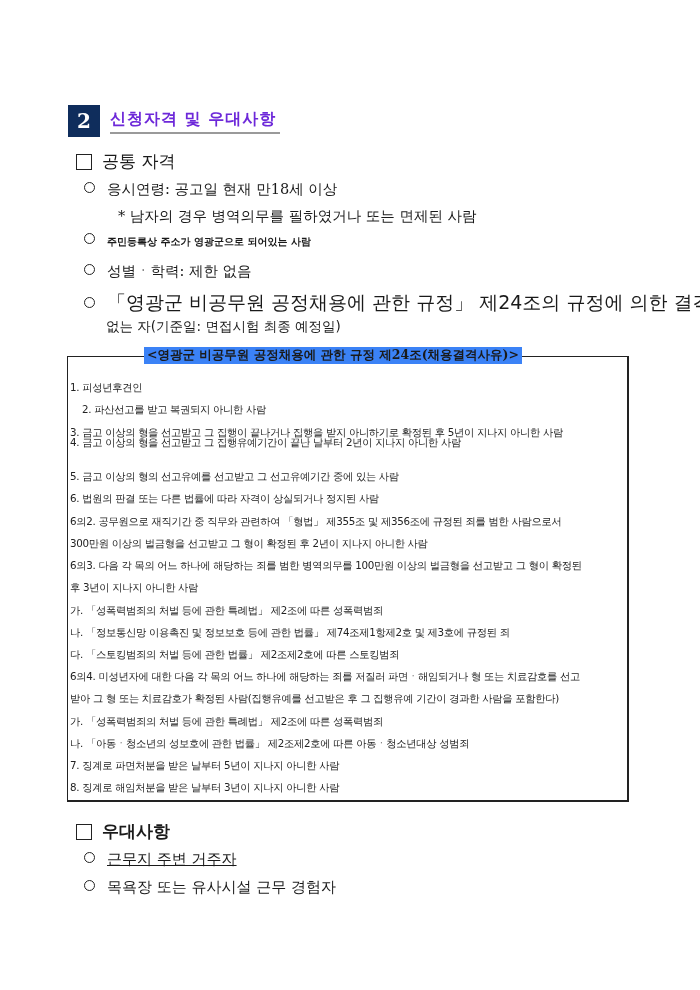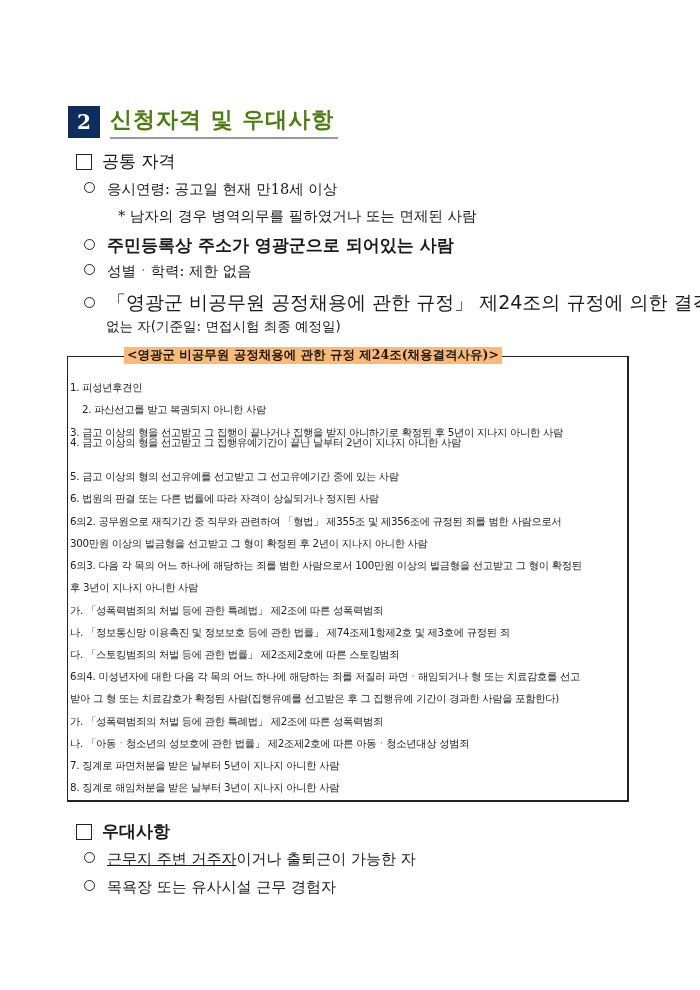--- a/index.html
+++ b/index.html
@@ -36,23 +36,23 @@
     }
     .section-title-wrap {
       margin-left: 10px;
       border-bottom: 2px solid #9a9a9a;
       padding-bottom: 2px;
       padding-right: 4px;
     }
     .section-title {
       font-family: "DejaVu Sans", sans-serif;
       font-weight: bold;
-      font-size: 22px;
+      font-size: 16px;
       letter-spacing: 1px;
-      color: #4d7c0f;
+      color: #6d28d9;
     }
     .subhead {
       position: absolute;
       left: 76px;
       font-size: 17px;
       display: flex;
       align-items: center;
     }
     .subhead .box {
       display: inline-block;
@@ -81,21 +81,21 @@
       top: -1px;
     }
     .indent-line {
       position: absolute;
       font-size: 14.5px;
       white-space: nowrap;
     }
     .strong {
       font-family: "DejaVu Sans", sans-serif;
       font-weight: bold;
-      font-size: 17px;
+      font-size: 10px;
     }
     .sans-small {
       font-family: "DejaVu Sans", sans-serif;
       font-size: 13px;
     }
     .underline { text-decoration: underline; }
 
     
     .rules-box {
       position: absolute;
@@ -103,23 +103,23 @@
       top: 356px;
       width: 562px;
       height: 446px;
       border: 1.5px solid #222;
       border-right: 2px solid #222;
       border-bottom: 2px solid #222;
       box-sizing: border-box;
     }
     .rules-title {
       position: absolute;
-      left: 124px;
+      left: 144px;
       top: 347px;
-      background: #fdba74;
+      background: #3b82f6;
       padding: 0 3px;
       font-family: "DejaVu Serif", serif;
       font-weight: bold;
       font-size: 12.5px;
       white-space: nowrap;
     }
     .rule-item {
       position: absolute;
       left: 70px;
       font-family: "DejaVu Sans", sans-serif;
@@ -171,39 +171,38 @@
 <div class="rules-title">&lt;영광군 비공무원 공정채용에 관한 규정 제24조(채용결격사유)&gt;</div>
 
 <div class="rule-item" style="top:381px;">1.  피성년후견인</div>
 <div class="rule-item" style="top:403px;margin-left:12px;">2.  파산선고를 받고 복권되지 아니한 사람</div>
 <div class="rule-item" style="top:426px;">3.  금고 이상의 형을 선고받고 그 집행이 끝나거나 집행을 받지 아니하기로 확정된 후 5년이 지나지 아니한 사람</div>
 <div class="rule-item" style="top:436px;">4.  금고 이상의 형을 선고받고 그 집행유예기간이 끝난 날부터 2년이 지나지 아니한 사람</div>
 <div class="rule-item" style="top:470px;">5.  금고 이상의 형의 선고유예를 선고받고 그 선고유예기간 중에 있는 사람</div>
 <div class="rule-item" style="top:492px;">6.  법원의 판결 또는 다른 법률에 따라 자격이 상실되거나 정지된 사람</div>
 <div class="rule-item" style="top:515px;">6의2.  공무원으로 재직기간 중 직무와 관련하여 「형법」 제355조 및 제356조에 규정된 죄를 범한 사람으로서</div>
 <div class="rule-item" style="top:537px;">      300만원 이상의 벌금형을 선고받고 그 형이 확정된 후 2년이 지나지 아니한 사람</div>
-<div class="rule-item" style="top:559px;">6의3.  다음 각 목의 어느 하나에 해당하는 죄를 범한 사람으로서 100만원 이상의 벌금형을 선고받고 그 형이 확정된</div>
+<div class="rule-item" style="top:559px;">6의3.  다음 각 목의 어느 하나에 해당하는 죄를 범한 병역의무를 100만원 이상의 벌금형을 선고받고 그 형이 확정된</div>
 <div class="rule-item" style="top:581px;">      후 3년이 지나지 아니한 사람</div>
 <div class="rule-item" style="top:604px;">   가. 「성폭력범죄의 처벌 등에 관한 특례법」  제2조에 따른 성폭력범죄</div>
 <div class="rule-item" style="top:626px;">   나. 「정보통신망 이용촉진 및 정보보호 등에 관한 법률」  제74조제1항제2호 및 제3호에 규정된 죄</div>
 <div class="rule-item" style="top:648px;">   다. 「스토킹범죄의 처벌 등에 관한 법률」  제2조제2호에 따른 스토킹범죄</div>
 <div class="rule-item" style="top:670px;">6의4.  미성년자에 대한 다음 각 목의 어느 하나에 해당하는 죄를 저질러 파면ㆍ해임되거나 형 또는 치료감호를 선고</div>
 <div class="rule-item" style="top:692px;">      받아 그 형 또는 치료감호가 확정된 사람(집행유예를 선고받은 후 그 집행유예 기간이 경과한 사람을 포함한다)</div>
 <div class="rule-item" style="top:715px;">  가. 「성폭력범죄의 처벌 등에 관한 특례법」  제2조에 따른 성폭력범죄</div>
 <div class="rule-item" style="top:737px;">  나. 「아동ㆍ청소년의 성보호에 관한 법률」  제2조제2호에 따른 아동ㆍ청소년대상 성범죄</div>
 <div class="rule-item" style="top:759px;">7.  징계로 파면처분을 받은 날부터 5년이 지나지 아니한 사람</div>
 <div class="rule-item" style="top:781px;">8.  징계로 해임처분을 받은 날부터 3년이 지나지 아니한 사람</div>
 
 <div class="subhead bold" style="top:820px;">
   <span class="box"></span>
   <span class="label">우대사항</span>
 </div>
 
 <div class="bullet-line" style="top:850px; font-size:15px;">
   <span class="circ"></span>
   <span class="underline">근무지 주변 거주자</span>
-  <span>이거나 출퇴근이 가능한 자</span>
 </div>
 
 <div class="bullet-line" style="top:878px; font-size:15px;">
   <span class="circ"></span>
   <span>목욕장 또는 유사시설 근무 경험자</span>
 </div>
 
 </body></html>

